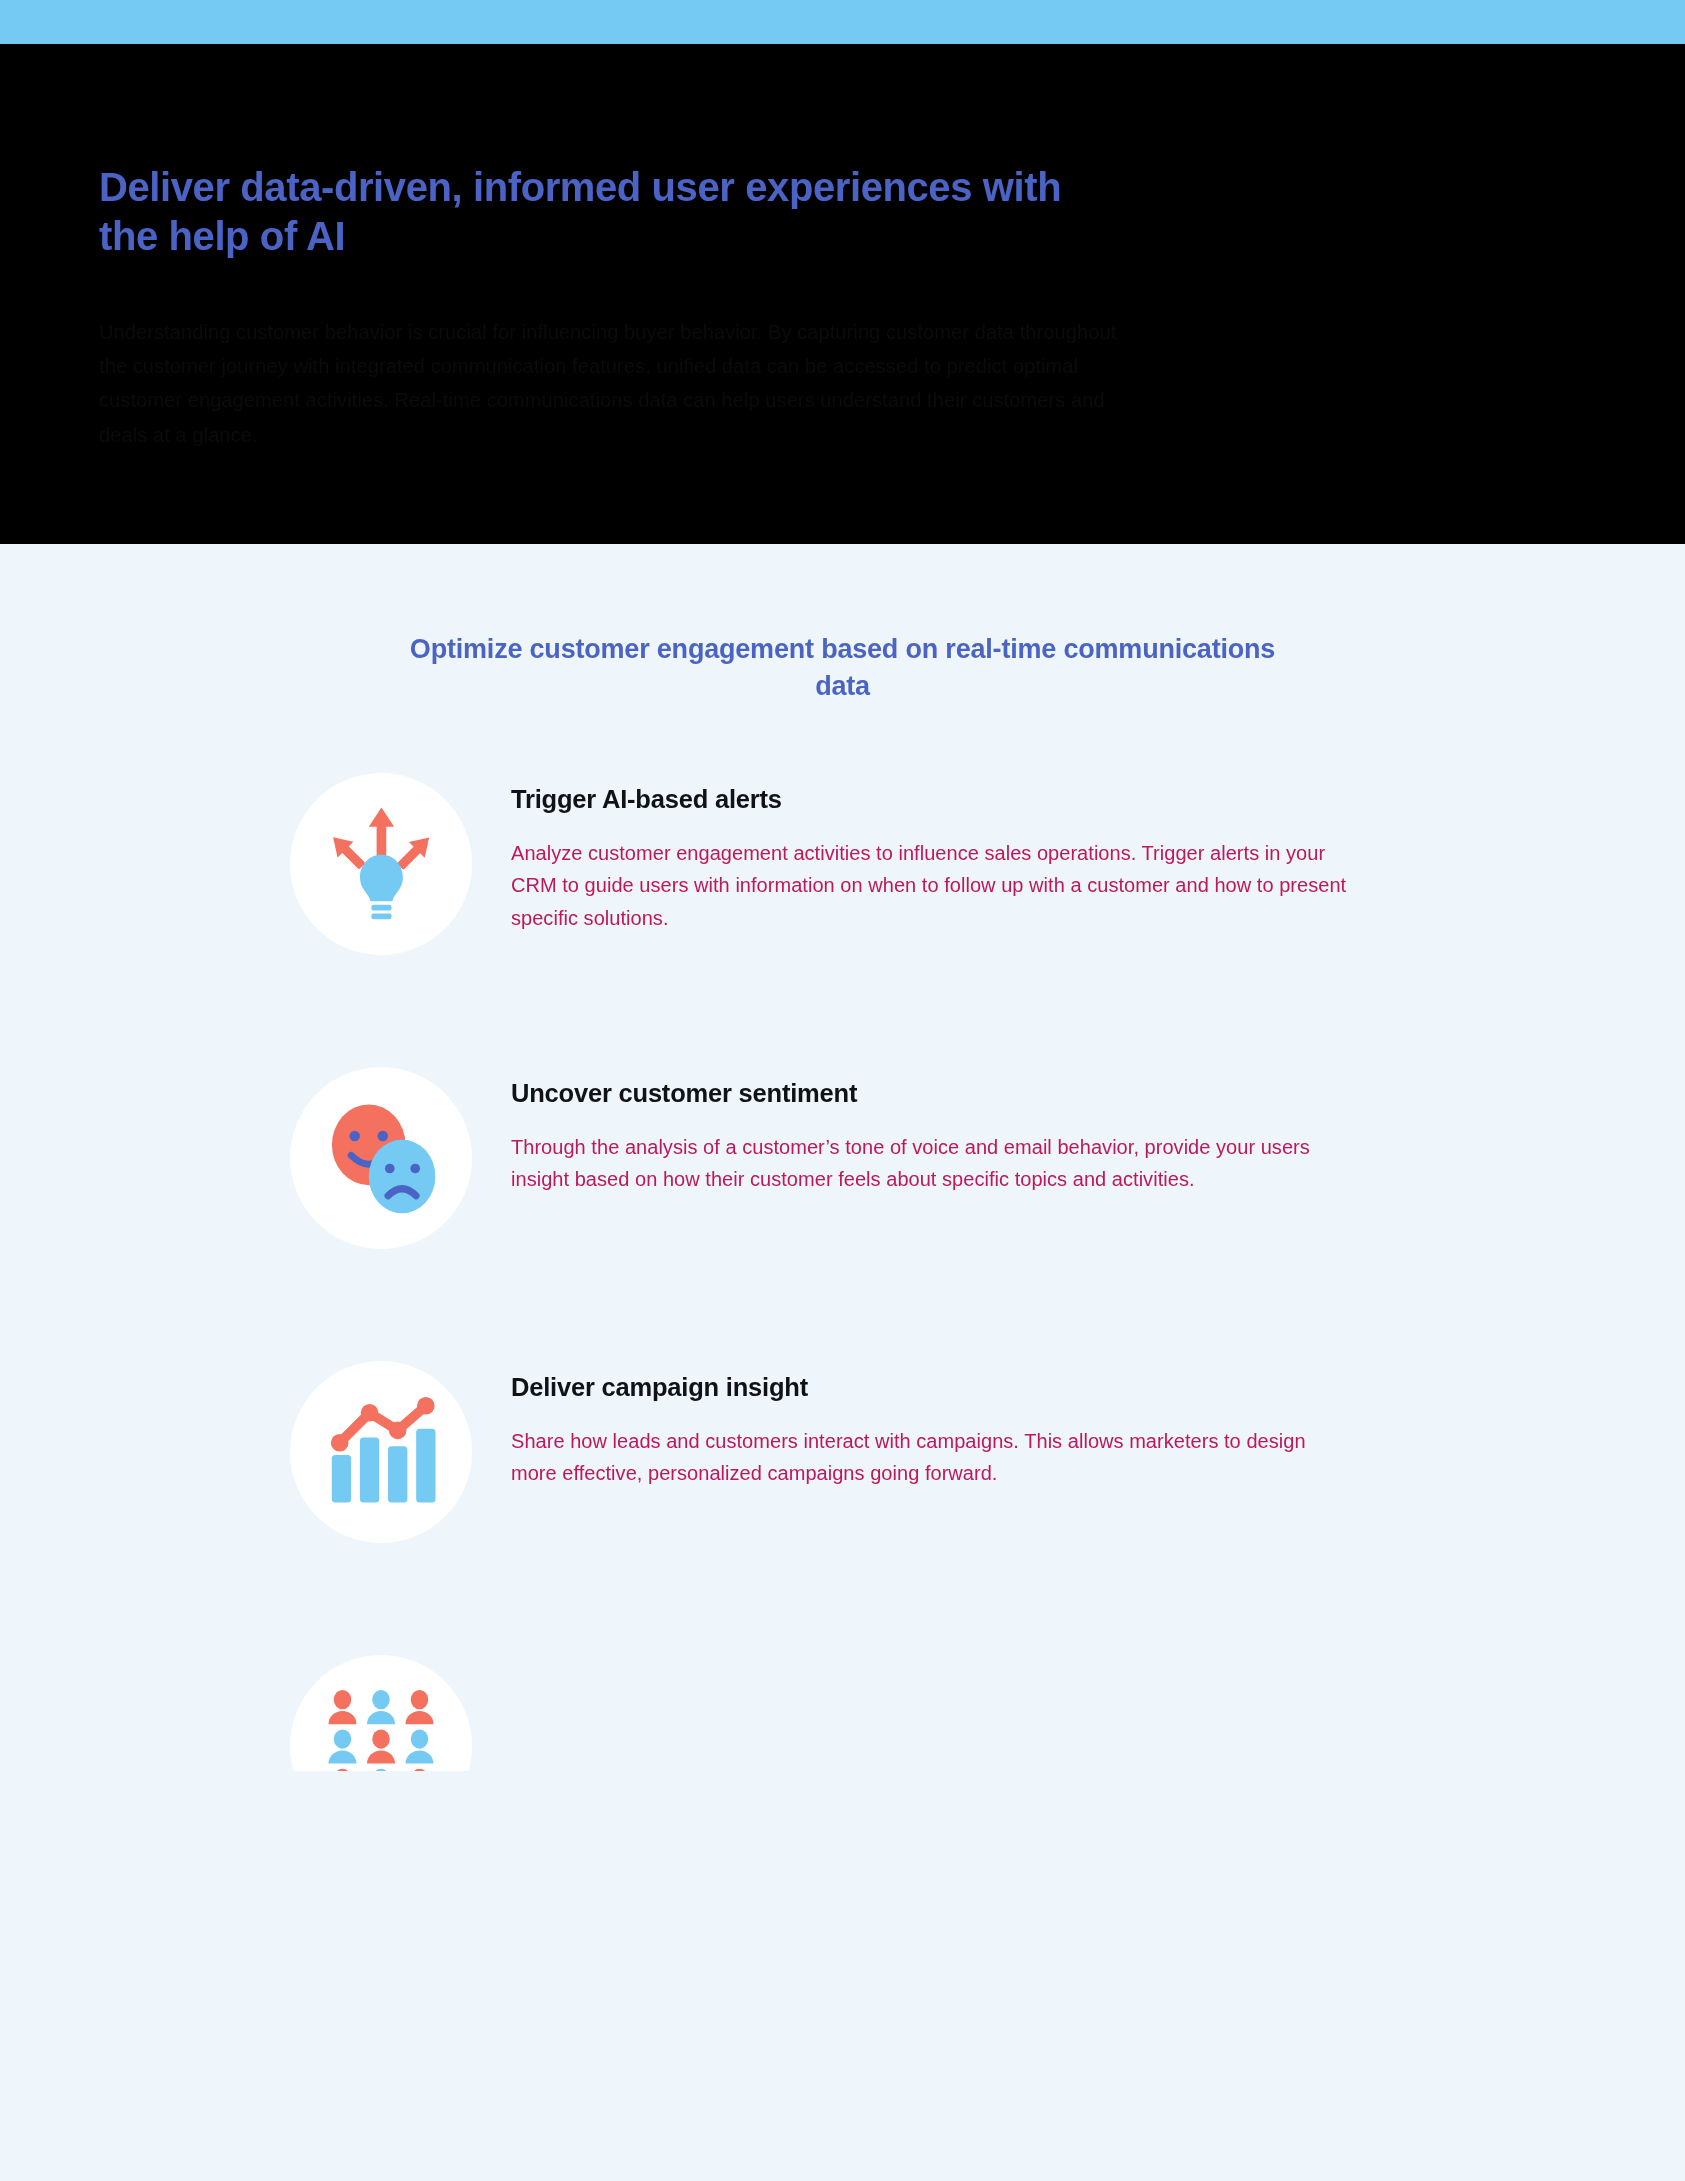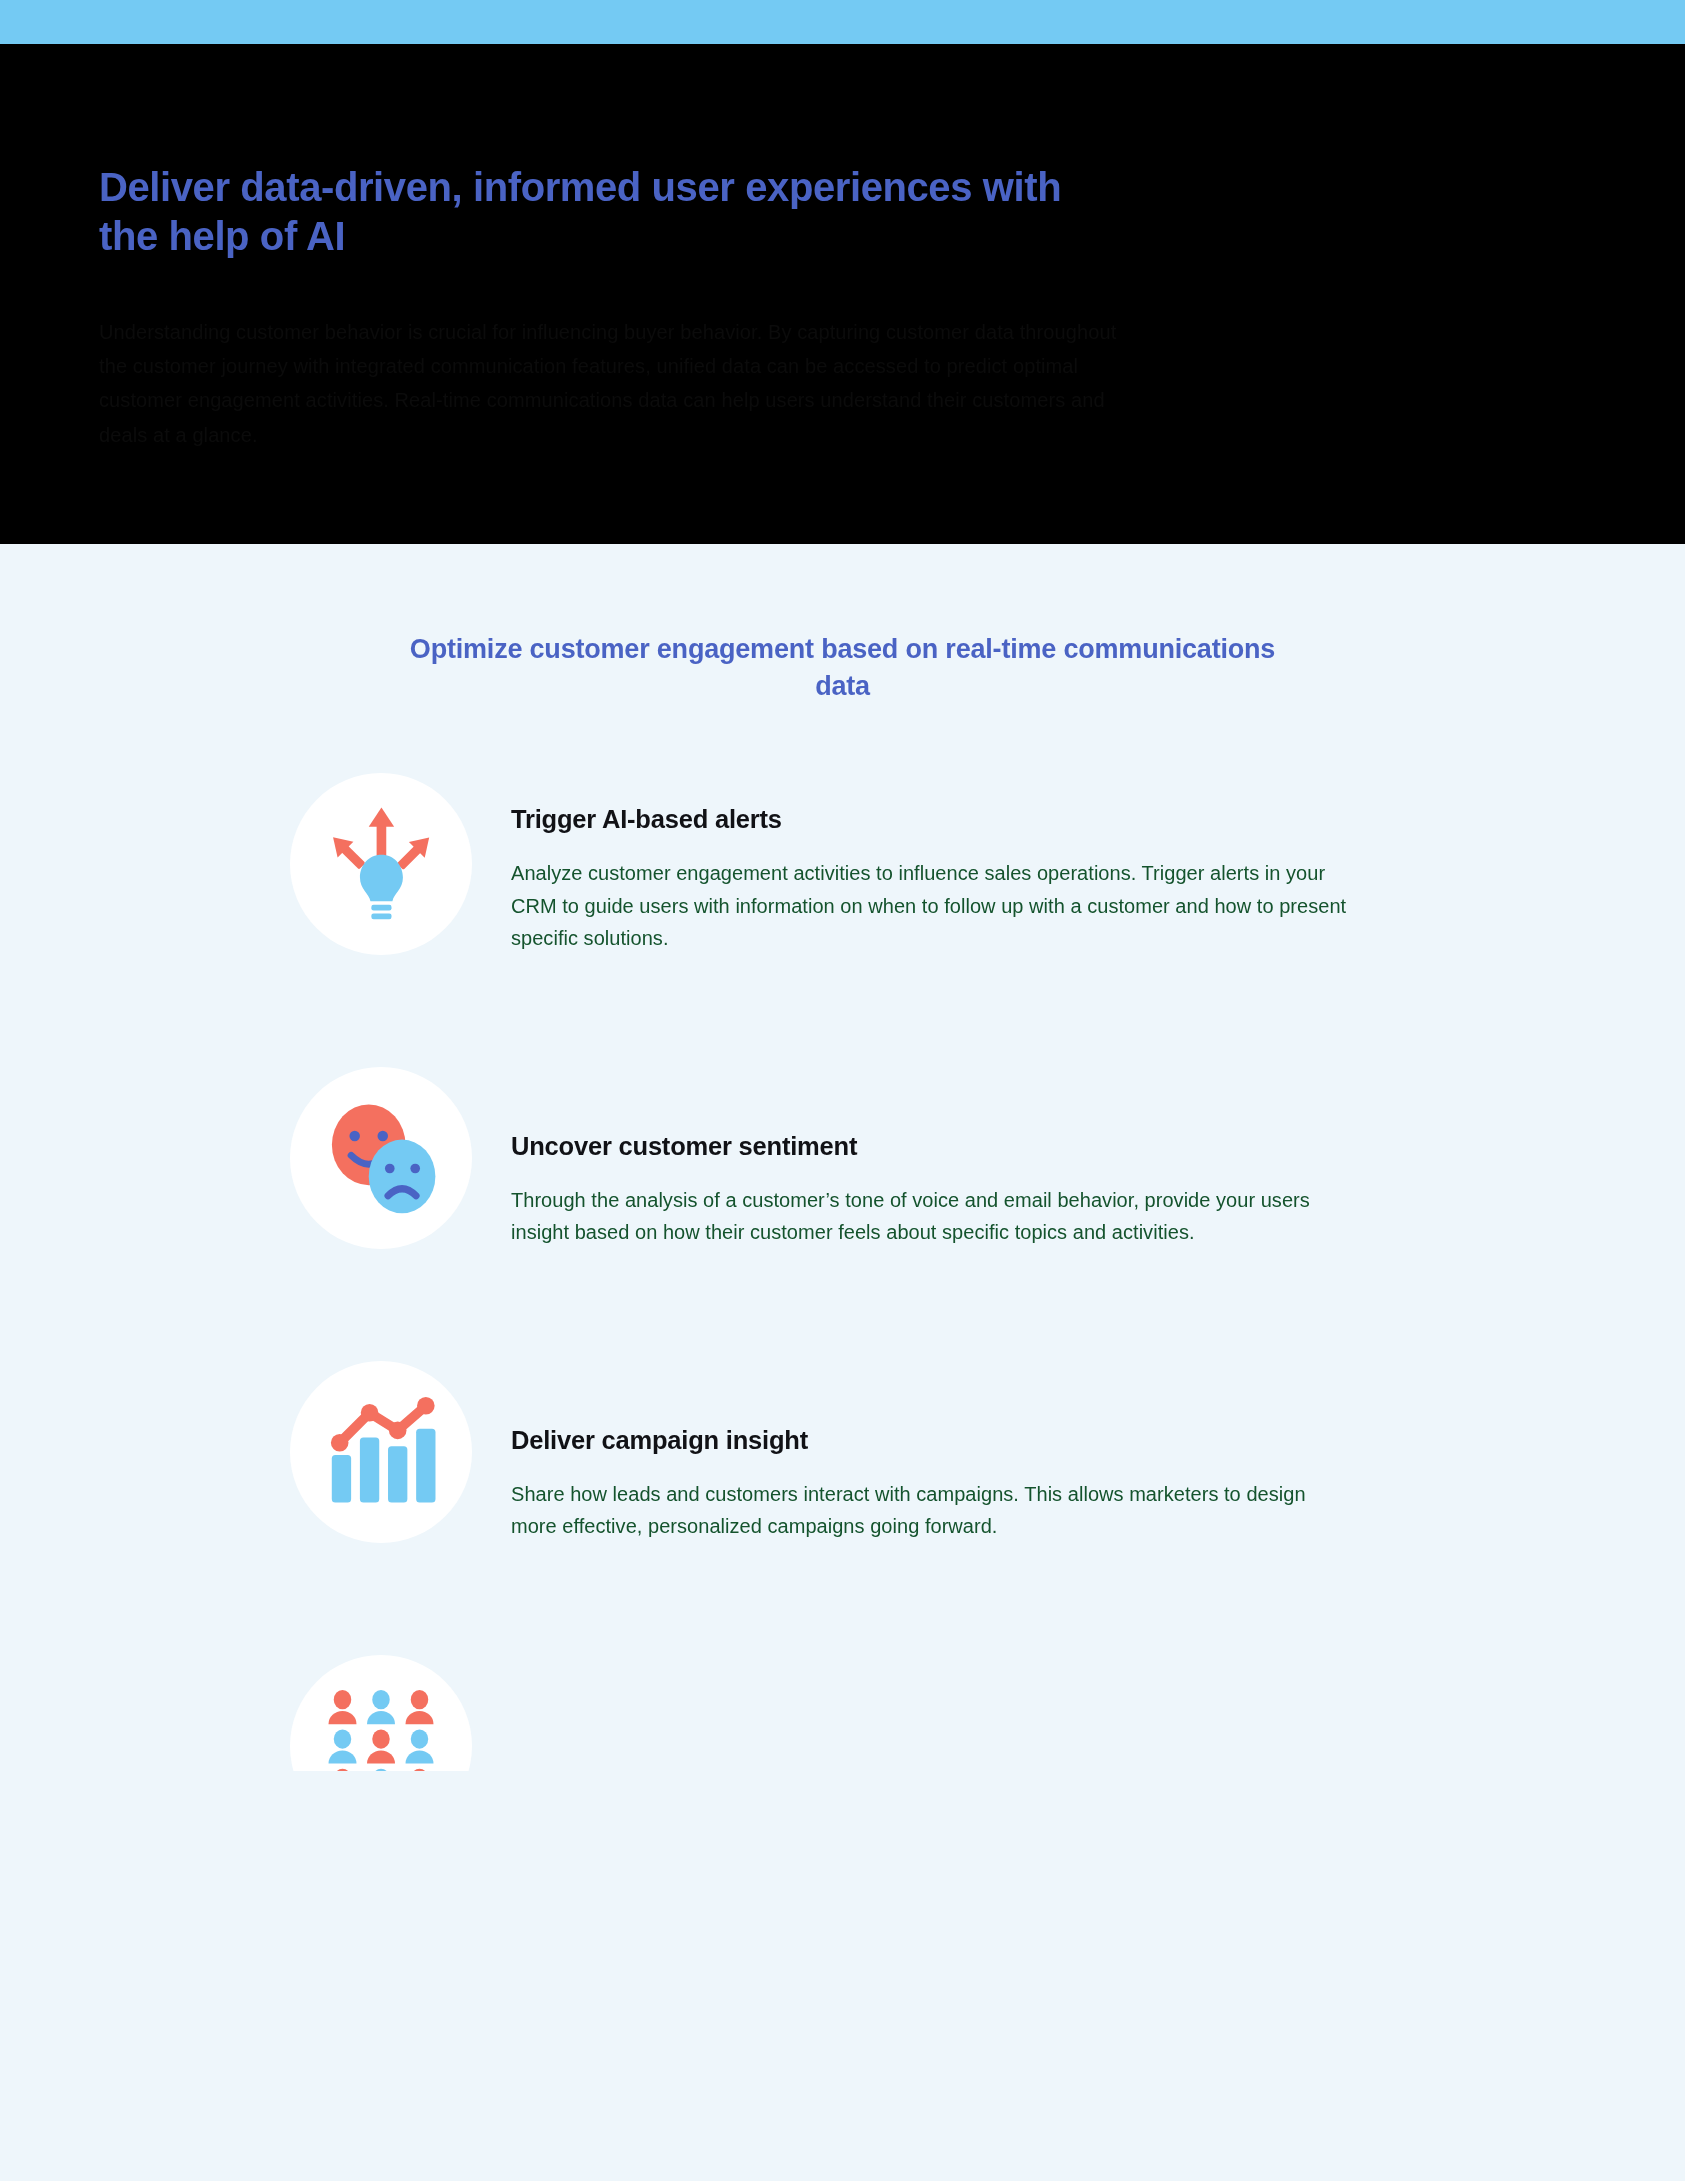--- a/index.html
+++ b/index.html
@@ -71,21 +71,21 @@
     letter-spacing:-0.2px;
   }
 
   .features {
     margin-top:67px;
     padding-left:290px;
   }
   .feature {
     position:relative;
     display:flex;
-    align-items:flex-end;
+    align-items:flex-start;
     margin-bottom:112px;
     min-height:176px;
   }
   .feature:last-child { margin-bottom:0; }
 
   .icon-badge {
     flex:0 0 auto;
     width:182px;
     height:182px;
     border-radius:50%;
@@ -104,21 +104,21 @@
   .feature-title {
     font-size:25.5px;
     font-weight:700;
     color:#111216;
     letter-spacing:-0.2px;
     margin-bottom:23px;
   }
   .feature-body {
     font-size:20px;
     line-height:1.62;
-    color:#14532d;
+    color:#be185d;
     letter-spacing:0.04px;
   }
   .feature-body .nl { display:block; }
 
   
   .footer {
     position:absolute;
     left:0; top:2032px;
     width:1685px; height:149px;
     background:#000000;

